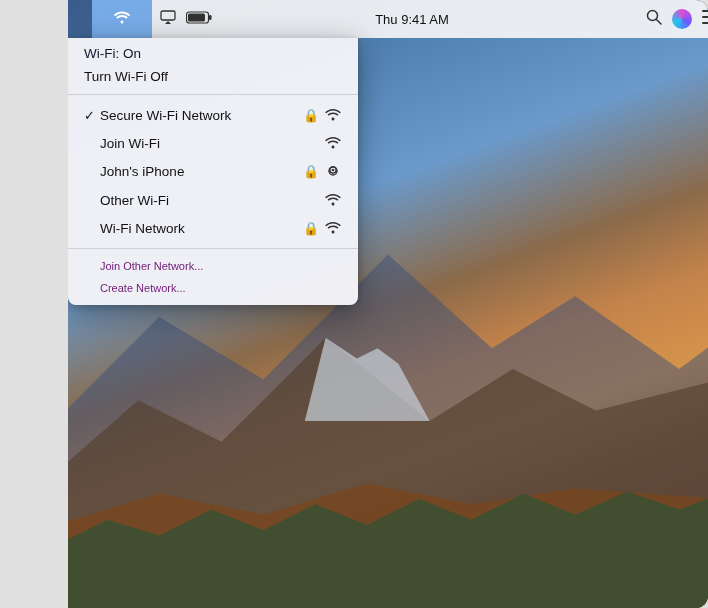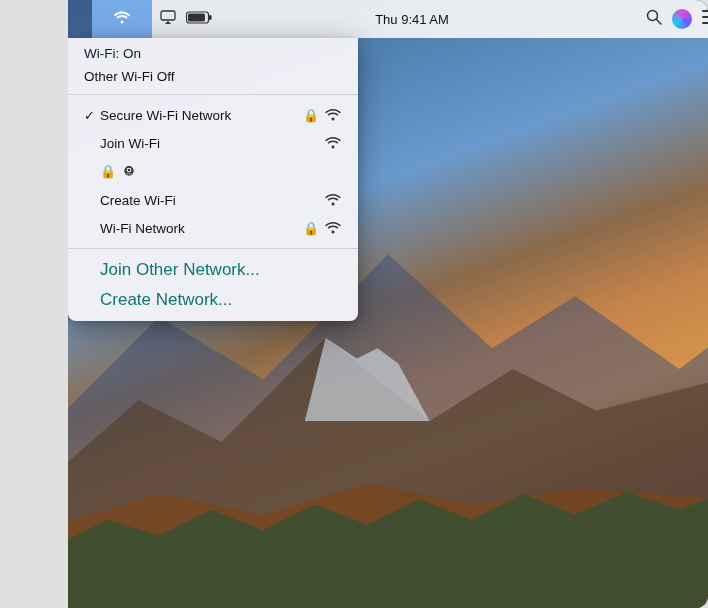--- a/index.html
+++ b/index.html
@@ -187,23 +187,23 @@
       font-size: 13px;
       color: #333;
     }
 
     .menu-actions {
       padding: 6px 0;
     }
 
     .menu-action-item {
       padding: 5px 16px 5px 32px;
-      color: #0f766e;
+      color: #701a75;
       cursor: pointer;
-      font-size: 17px;
+      font-size: 11px;
     }
 
     
     .icon-wifi {
       color: white;
       font-size: 16px;
     }
 
     .icon-siri {
       width: 20px;
@@ -279,21 +279,21 @@
           <rect y="6" width="18" height="2" rx="1"></rect>
           <rect y="12" width="18" height="2" rx="1"></rect>
         </svg>
       </span>
     </div>
   </div>
 
   <div class="dropdown-menu">
 
     <div class="menu-header">Wi-Fi: On</div>
-    <div class="menu-item-turn-off">Other Wi-Fi Off</div>
+    <div class="menu-item-turn-off">Turn Wi-Fi Off</div>
 
     <div class="menu-divider"></div>
 
     <div class="menu-section">
 
       <div class="menu-network-item">
         <span class="checkmark">✓</span>
         <span class="network-name">Secure Wi-Fi Network</span>
         <span class="network-icons-right">
           <span class="network-lock">🔒</span>
@@ -316,39 +316,40 @@
               <path d="M9 10.5c.8 0 1.5.7 1.5 1.5S9.8 13.5 9 13.5 7.5 12.8 7.5 12 8.2 10.5 9 10.5z"></path>
               <path d="M9 7c1.7 0 3.2.7 4.3 1.8l1.1-1.1C13.1 6.4 11.2 5.5 9 5.5s-4.1.9-5.4 2.2L4.7 8.8C5.8 7.7 7.3 7 9 7z"></path>
               <path d="M9 3.5c2.6 0 5 1.1 6.8 2.8l1.1-1.1C14.9 3.3 12.1 2 9 2S3.1 3.3 1.1 5.2l1.1 1.1C4 4.6 6.4 3.5 9 3.5z"></path>
             </svg>
           </span>
         </span>
       </div>
 
       <div class="menu-network-item">
         <span class="checkmark"></span>
+        <span class="network-name">John's iPhone</span>
         <span class="network-icons-right">
           <span class="network-lock">🔒</span>
           <span class="hotspot-icon">
             <svg width="18" height="16" viewBox="0 0 20 18" fill="#333" xmlns="http://www.w3.org/2000/svg">
 
               <circle cx="10" cy="9" r="3.5" fill="none" stroke="#333" stroke-width="1.5"></circle>
               <path d="M10 5.5 C7.5 5.5 5.5 7.5 5.5 10" fill="none" stroke="#333" stroke-width="1.4" stroke-linecap="round"></path>
               <path d="M5.5 10 C5.5 12.5 7.5 14.5 10 14.5" fill="none" stroke="#333" stroke-width="1.4" stroke-linecap="round"></path>
               <path d="M10 14.5 C12.5 14.5 14.5 12.5 14.5 10" fill="none" stroke="#333" stroke-width="1.4" stroke-linecap="round"></path>
               <path d="M14.5 10 C14.5 7.5 12.5 5.5 10 5.5" fill="none" stroke="#333" stroke-width="1.4" stroke-linecap="round"></path>
               <circle cx="10" cy="9" r="1.5" fill="#333"></circle>
             </svg>
           </span>
         </span>
       </div>
 
       <div class="menu-network-item">
         <span class="checkmark"></span>
-        <span class="network-name">Create Wi-Fi</span>
+        <span class="network-name">Other Wi-Fi</span>
         <span class="network-icons-right">
           <span class="wifi-icon-right">
             <svg width="18" height="14" viewBox="0 0 18 14" fill="#333" xmlns="http://www.w3.org/2000/svg">
               <path d="M9 10.5c.8 0 1.5.7 1.5 1.5S9.8 13.5 9 13.5 7.5 12.8 7.5 12 8.2 10.5 9 10.5z"></path>
               <path d="M9 7c1.7 0 3.2.7 4.3 1.8l1.1-1.1C13.1 6.4 11.2 5.5 9 5.5s-4.1.9-5.4 2.2L4.7 8.8C5.8 7.7 7.3 7 9 7z"></path>
               <path d="M9 3.5c2.6 0 5 1.1 6.8 2.8l1.1-1.1C14.9 3.3 12.1 2 9 2S3.1 3.3 1.1 5.2l1.1 1.1C4 4.6 6.4 3.5 9 3.5z"></path>
             </svg>
           </span>
         </span>
       </div>

